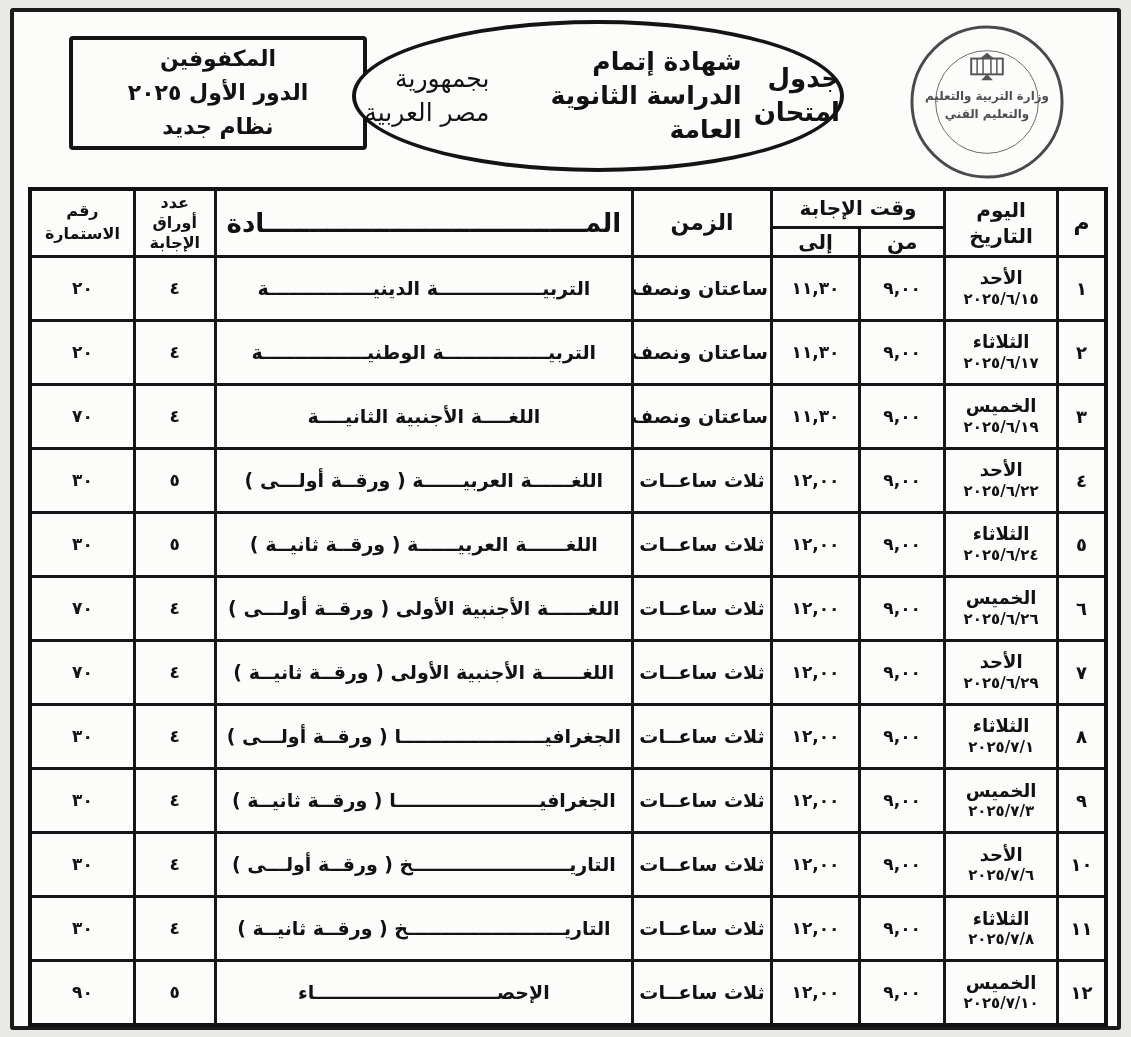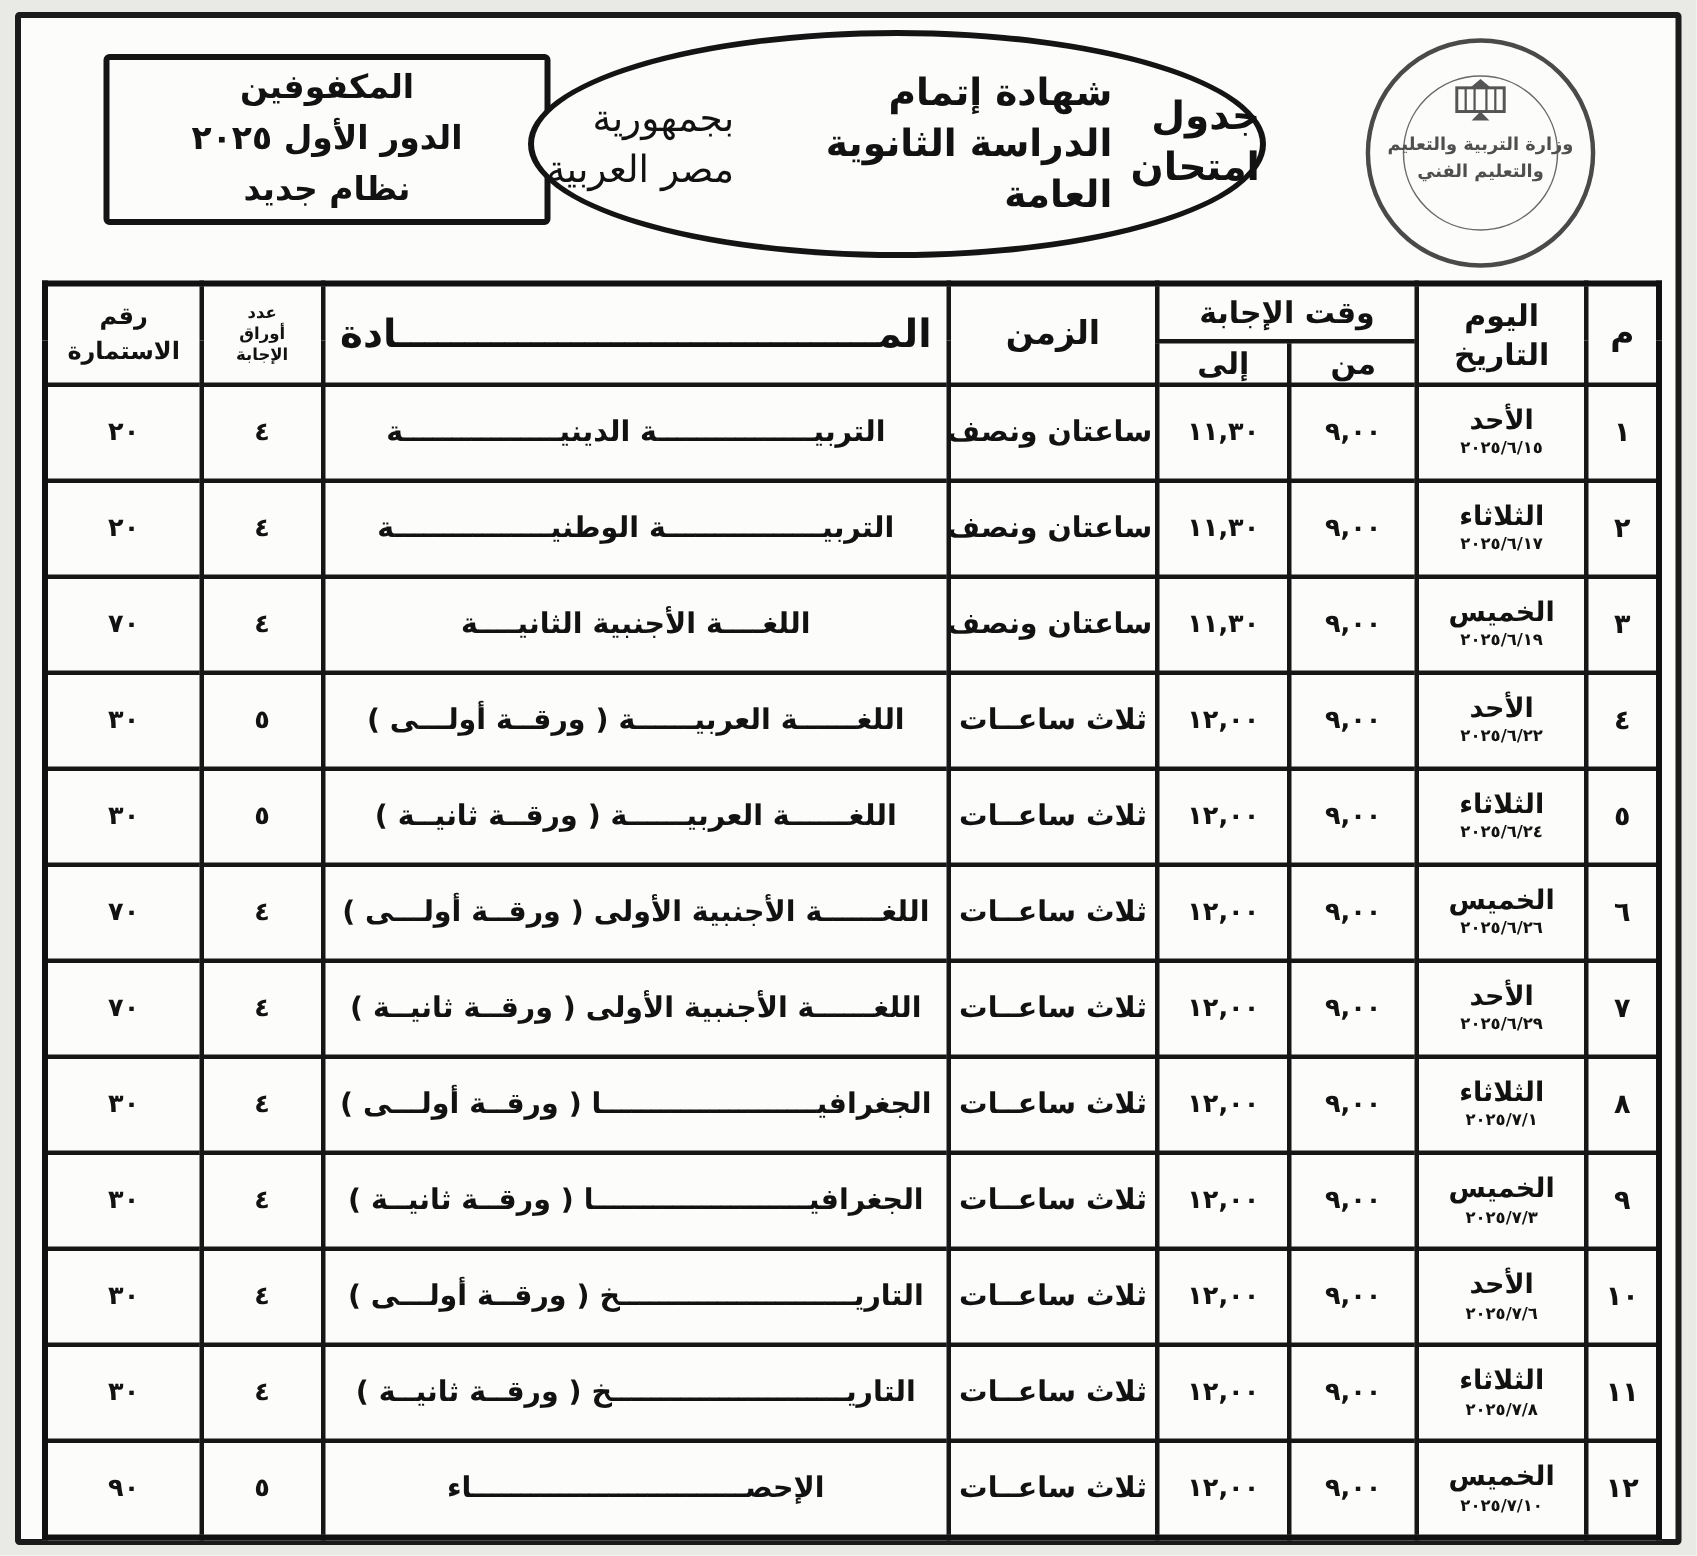--- a/index.html
+++ b/index.html
@@ -56,26 +56,26 @@
     padding:1px 3px;
   }
   table { border:4px solid #111; }
   thead th { font-weight:700; }
   th.h-index   { font-size:22px; }
   th.h-daydate .l { font-size:20px; line-height:1.3; font-weight:700; }
   th.h-anstime { font-size:20px; height:38px;margin-top:36px; }
   th.h-fromto  { font-size:20px; }
   th.h-dur     { font-size:22px; }
   th.h-subj    { font-size:26px; }
-  th.h-sheets div { font-size:11px; line-height:1.25; font-weight:700; }
+  th.h-sheets div { font-size:16px; line-height:1.25; font-weight:700; }
   th.h-form  div { font-size:16px; line-height:1.4; font-weight:700; }
   td { font-weight:700; }
   td.c-index   { font-size:18px; }
   td.c-daydate .dayname { font-size:18px; font-weight:700; line-height:1.25; }
-  td.c-daydate .daydate { font-size:11px; font-weight:700; line-height:1.25; }
+  td.c-daydate .daydate { font-size:15px; font-weight:700; line-height:1.25; }
   td.c-time    { font-size:17px; }
   td.c-dur     { font-size:19px; }
   td.c-subj    { font-size:19px; }
   td.c-num     { font-size:17px; }
 </style>
 </head>
 <body>
 
 <div class="page">
 

